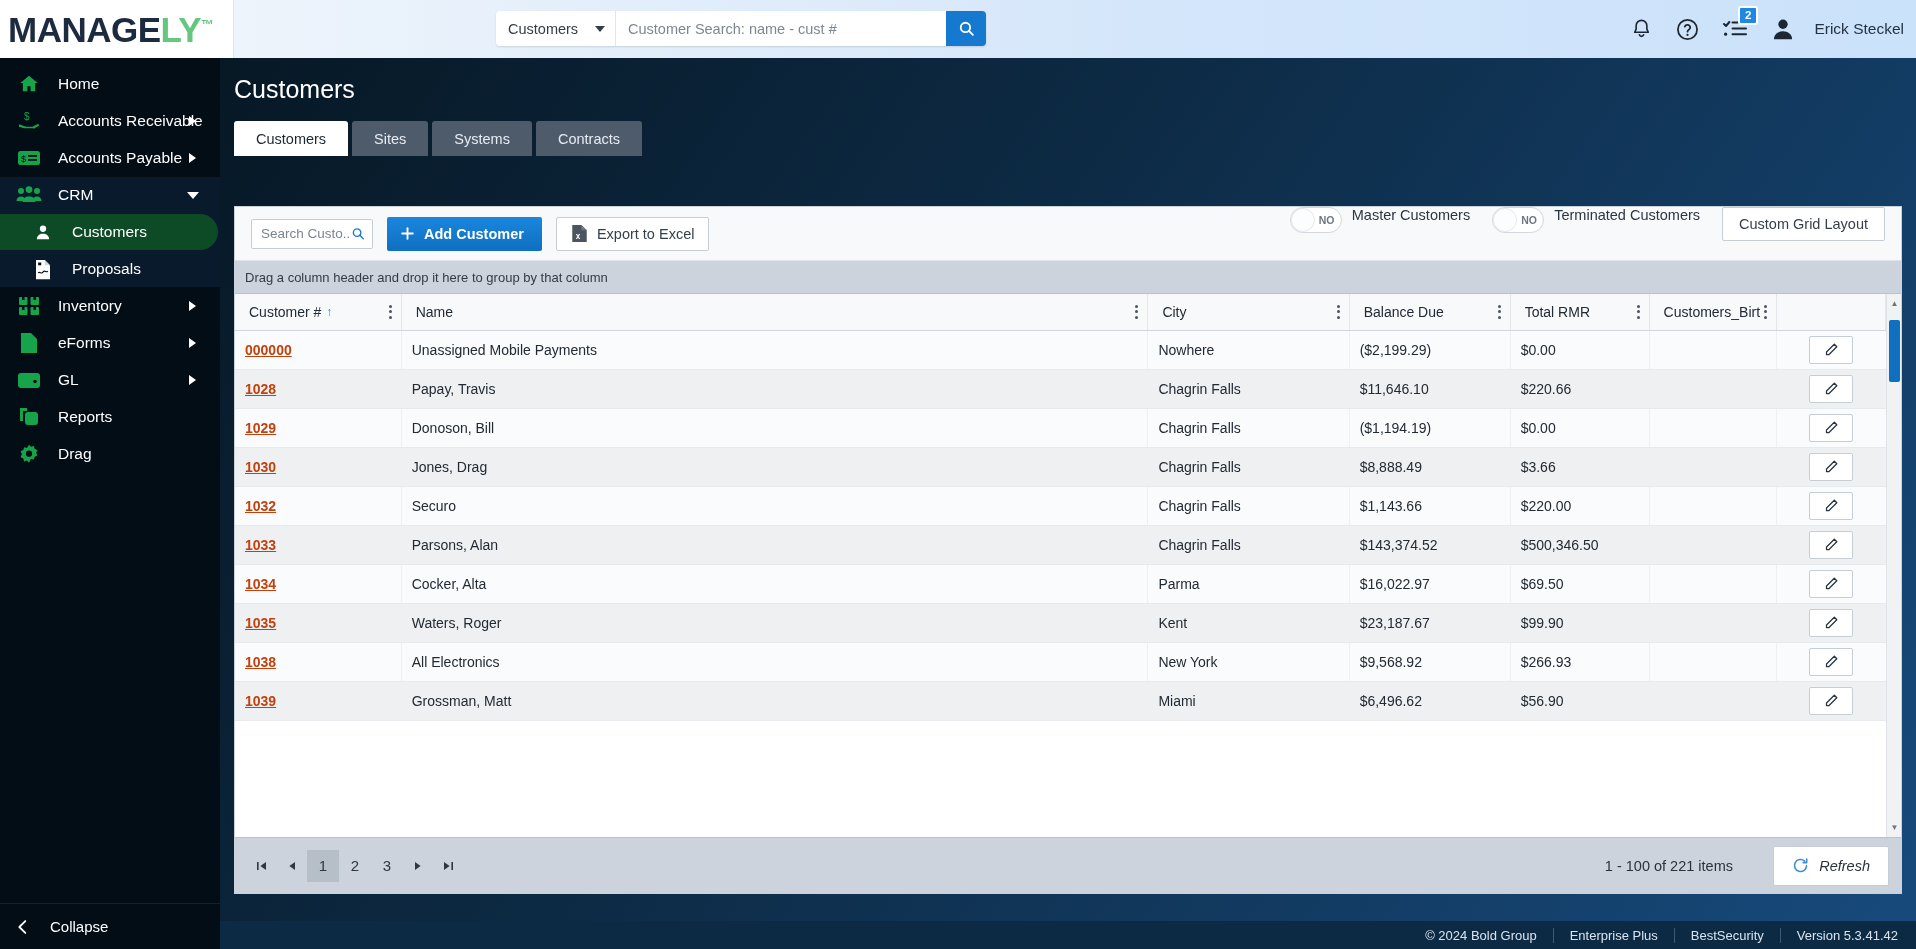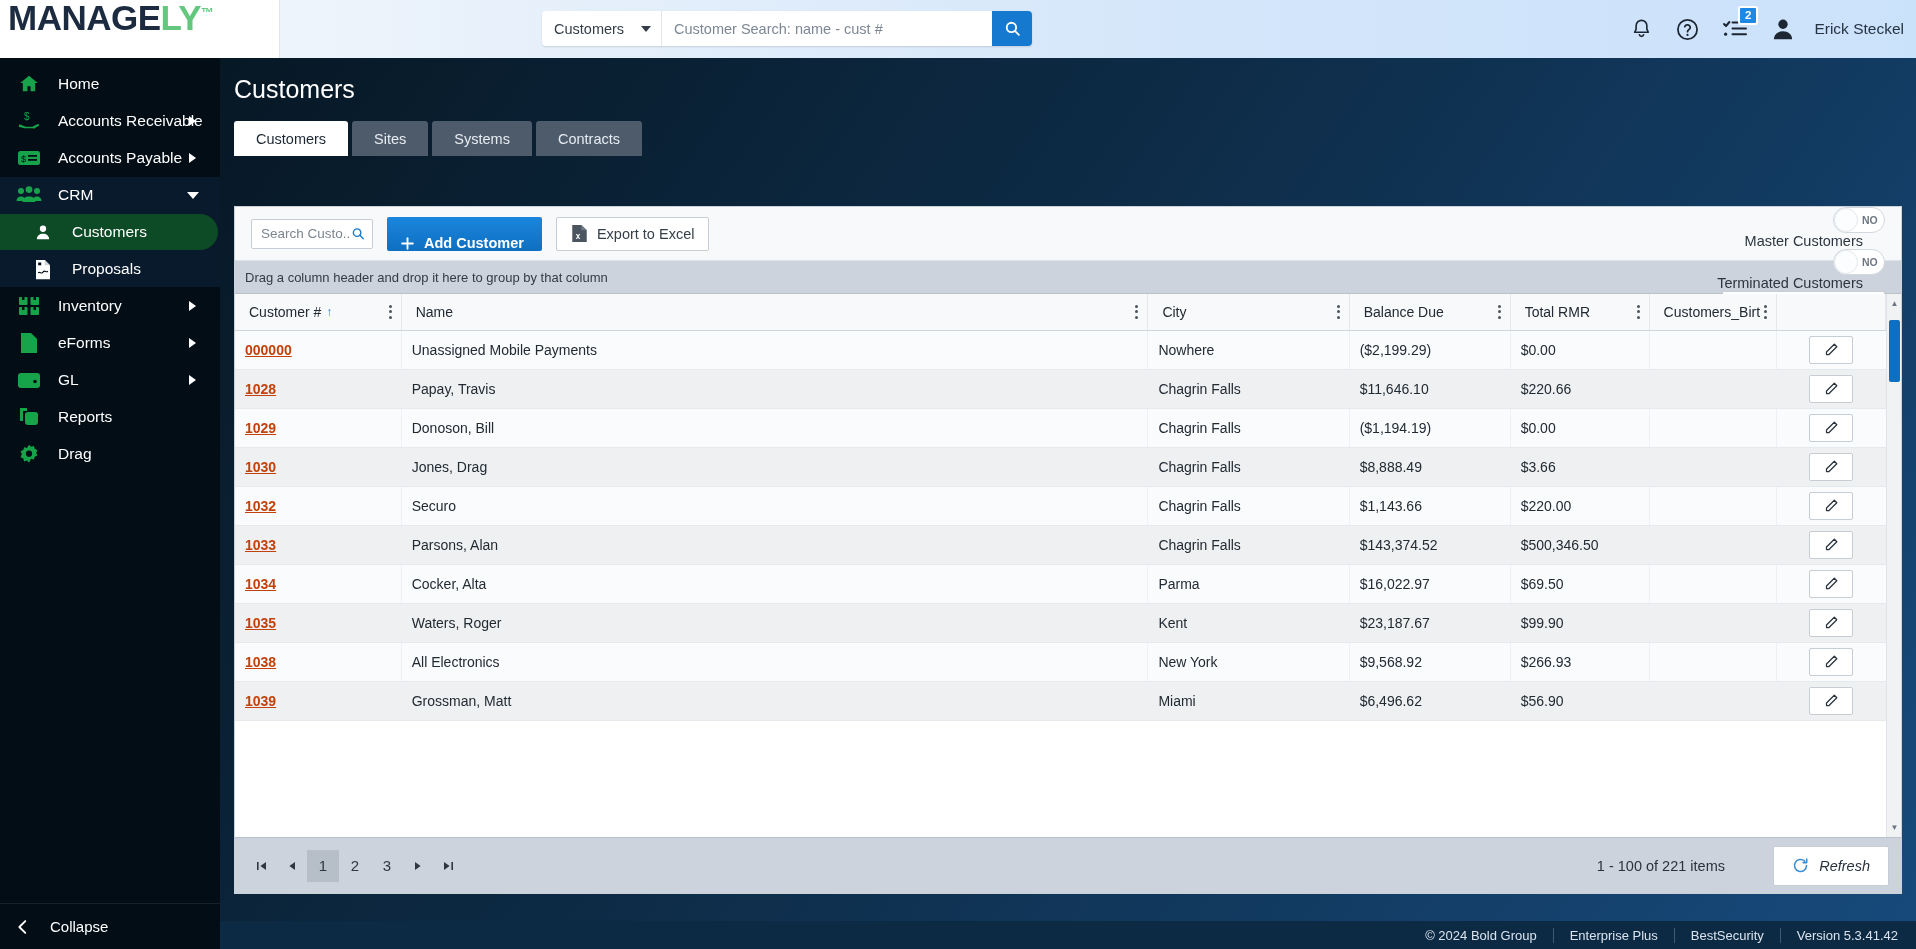--- a/index.html
+++ b/index.html
@@ -10,22 +10,22 @@
     background: #fff;
   }
   body { position: relative; }
 
   
   .topbar {
     position: absolute; top: 0; left: 0; width: 1916px; height: 58px;
     display: flex; align-items: stretch; z-index: 30;
   }
   .logo-cell {
-    width: 280px; height: 58px; background: #ffffff;
-    display: flex; padding-left: 8px;
+    width: 234px; height: 58px; background: #ffffff;
+    display: flex; align-items: center; padding-left: 8px;
     border-right: 1px solid #e2e6ea;
   }
   .logo-text {
     font-size: 35px; font-weight: bold; letter-spacing: -0.5px;
     color: #1c2b40; line-height: 1; white-space: nowrap;
   }
   .logo-text .lg { color: #63c77e; }
   .logo-text .tm { font-size: 13px; vertical-align: super; color: #63c77e; }
 
   .topbar-main {
@@ -147,32 +147,32 @@
   }
   .grid-search input {
     border: none; outline: none; width: 90px; font-size: 13.5px; color: #49525c;
     font-family: "Liberation Sans", sans-serif;
   }
   .grid-search input::placeholder { color: #7c858f; }
   .btn-add {
     margin-left: 14px; height: 34px; padding: 0 18px 0 13px;
     background: linear-gradient(180deg,#1a86de 0%,#0f6fc0 100%);
     color: #fff; font-size: 14.5px; font-weight: bold;
-    display: flex; align-items: flex-end; gap: 9px; cursor: pointer;
+    display: flex; align-items: center; gap: 9px; cursor: pointer;
     border-radius: 2px; border: none;
   }
   .btn-export {
     margin-left: 14px; height: 34px; padding: 0 14px;
     background: #fff; border: 1px solid #c6cdd5; color: #36404b;
     font-size: 14.5px; display: flex; align-items: center; gap: 9px;
     cursor: pointer; border-radius: 2px;
   }
   .toggles {
     position: absolute; right: 16px; top: 0; height: 54px;
-    display: flex; align-items: flex-end; gap: 0; flex-direction: column;
+    display: flex; align-items: flex-start; gap: 0;
   }
   .toggle {
     width: 52px; height: 26px; border: 1px solid #d2d8de; border-radius: 14px;
     background: #fff; display: flex; align-items: center; cursor: pointer;
   }
   .toggle .knob {
     width: 24px; height: 24px; border-radius: 50%; background: #fcfdfe;
     border: 1px solid #e4e8ec; margin-left: 0px;
   }
   .toggle .no {
@@ -243,21 +243,21 @@
   .pg-ic {
     width: 30px; height: 30px; display: flex; align-items: center;
     justify-content: center; color: #2d3views; color: #2e3742; font-size: 11px; cursor: pointer;
   }
   .pg-num {
     min-width: 32px; height: 32px; display: flex; align-items: center;
     justify-content: center; font-size: 15px; color: #2e3742; cursor: pointer;
   }
   .pg-num.active { background: #b6bec8; }
   .pg-info {
-    position: absolute; right: 176px; font-size: 14.5px; color: #2a333d;
+    position: absolute; right: 168px; font-size: 14.5px; color: #2a333d;
   }
   .btn-refresh {
     position: absolute; right: 12px; height: 40px; padding: 0 18px;
     background: #fff; border: 1px solid #c6cdd5; display: flex;
     align-items: center; gap: 10px; font-size: 14.5px; color: #2a333d;
     cursor: pointer; border-radius: 2px; font-style: italic;
   }
 
   
   .footer {

